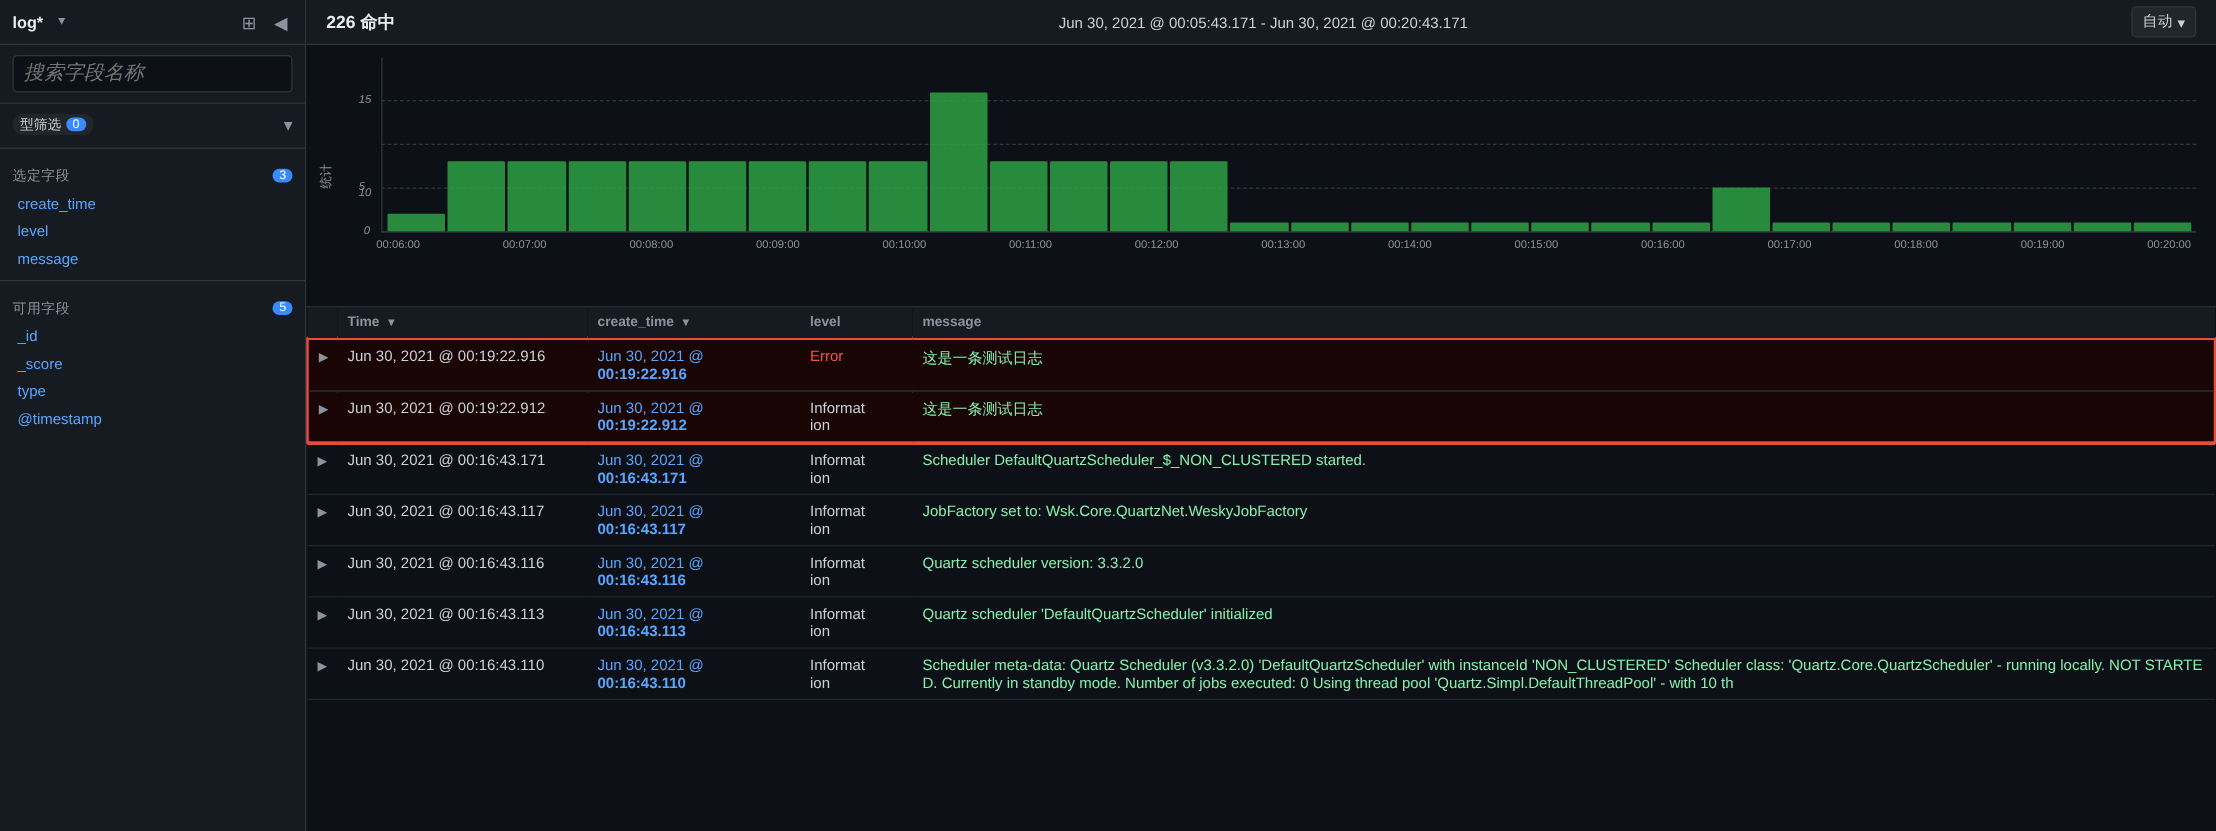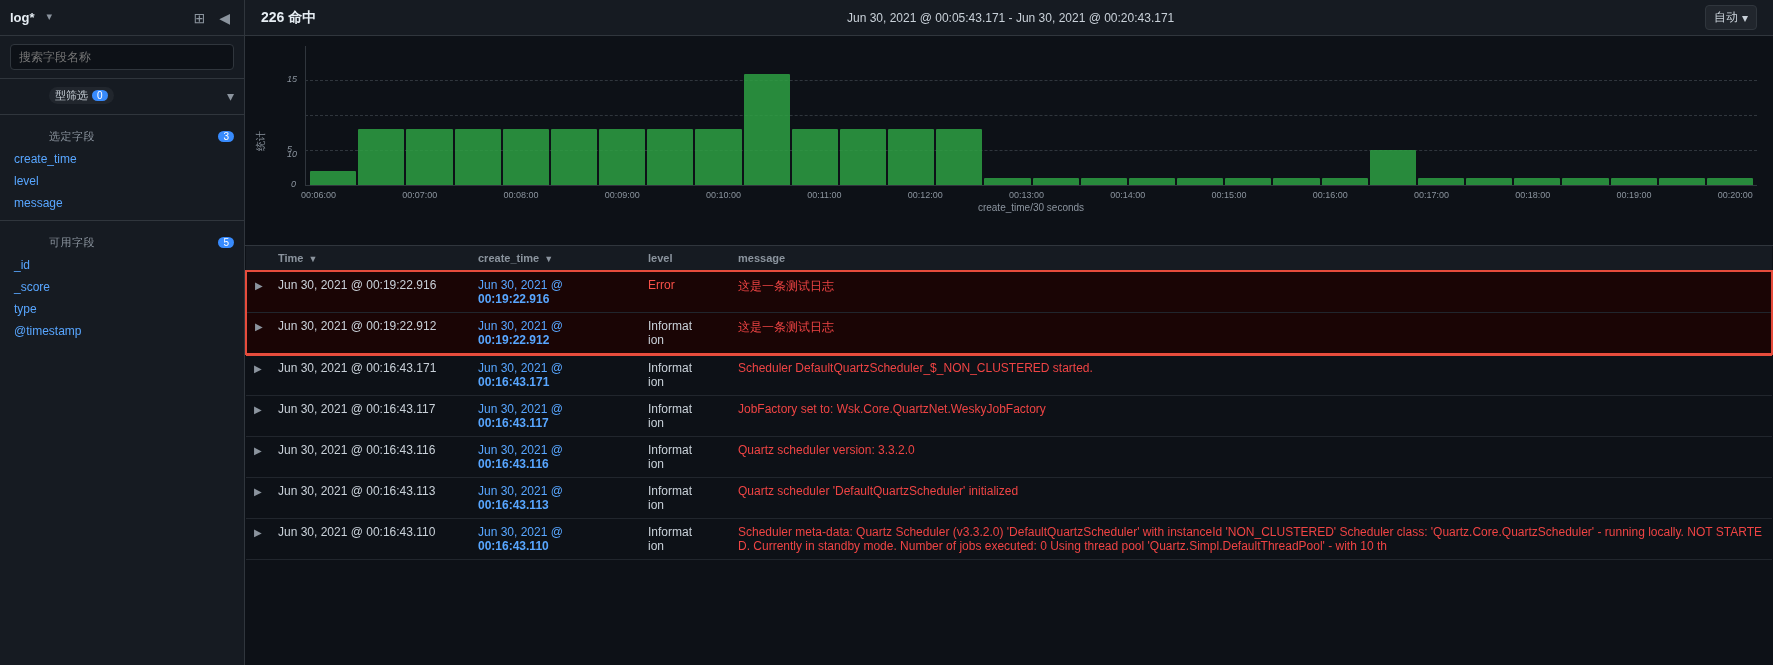--- a/index.html
+++ b/index.html
@@ -59,31 +59,31 @@
     .search-box {
       padding: 8px 10px;
       border-bottom: 1px solid #30363d;
     }
     .search-input {
       width: 100%;
       background: #0d1117;
       border: 1px solid #30363d;
       border-radius: 4px;
       color: #8b949e;
-      font-size: 12px;
+      font-size: 16px;
       padding: 5px 8px;
       outline: none;
+      font-style: italic;
     }
     .section-header {
       display: flex;
       align-items: center;
       justify-content: space-between;
       padding: 8px 10px 4px;
       cursor: pointer;
-      margin-left: 39px;
     }
     .section-header-label {
       color: #8b949e;
       font-size: 11px;
       text-transform: uppercase;
       letter-spacing: 0.5px;
     }
     .badge {
       background: #21262d;
       color: #c9d1d9;
@@ -260,21 +260,21 @@
       color: #8b949e;
       cursor: pointer;
       font-size: 10px;
       background: none;
       border: none;
     }
     .time-cell { color: #c9d1d9; white-space: nowrap; }
     .create-cell { color: #58a6ff; white-space: nowrap; }
     .level-error { color: #f85149; }
     .level-info { color: #c9d1d9; }
-    .message-cell { color: #ef4444; word-break: break-all; }
+    .message-cell { color: #86efac; word-break: break-all; }
 
     .sort-arrow { font-size: 9px; margin-left: 2px; }
   </style>
 </head>
 <body>
 
 <div class="sidebar">
   <div class="sidebar-header">
     <div class="sidebar-header-left">
       <span class="sidebar-title">log*</span>
@@ -396,21 +396,20 @@
         <span class="x-label">00:12:00</span>
         <span class="x-label">00:13:00</span>
         <span class="x-label">00:14:00</span>
         <span class="x-label">00:15:00</span>
         <span class="x-label">00:16:00</span>
         <span class="x-label">00:17:00</span>
         <span class="x-label">00:18:00</span>
         <span class="x-label">00:19:00</span>
         <span class="x-label">00:20:00</span>
       </div>
-      <div class="chart-x-axis-title" style="margin-left:20px;">create_time/30 seconds</div>
     </div>
   </div>
 
   <div class="table-area">
     <table>
       <thead>
         <tr>
           <th class="col-expand"></th>
           <th class="col-time">
             <span>Time</span>

